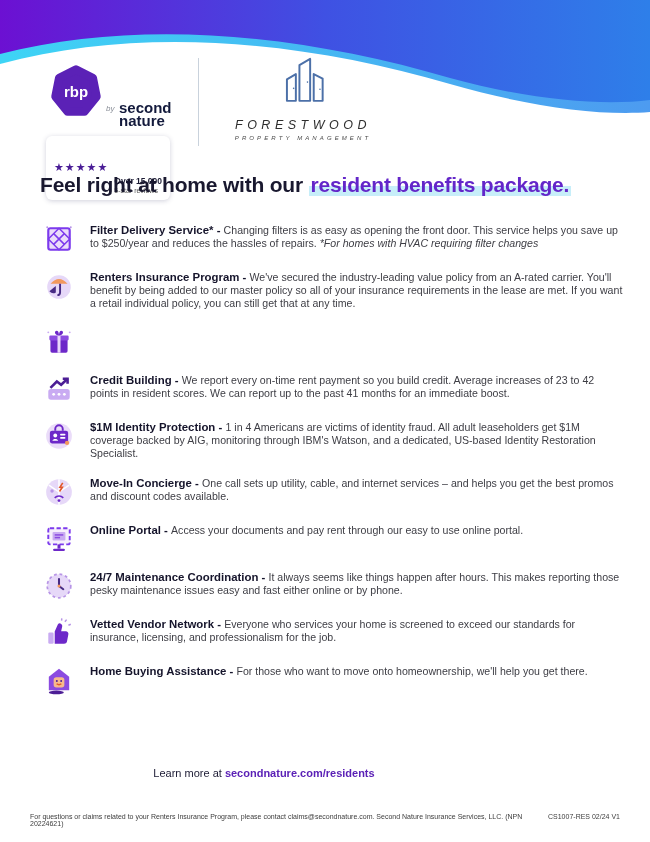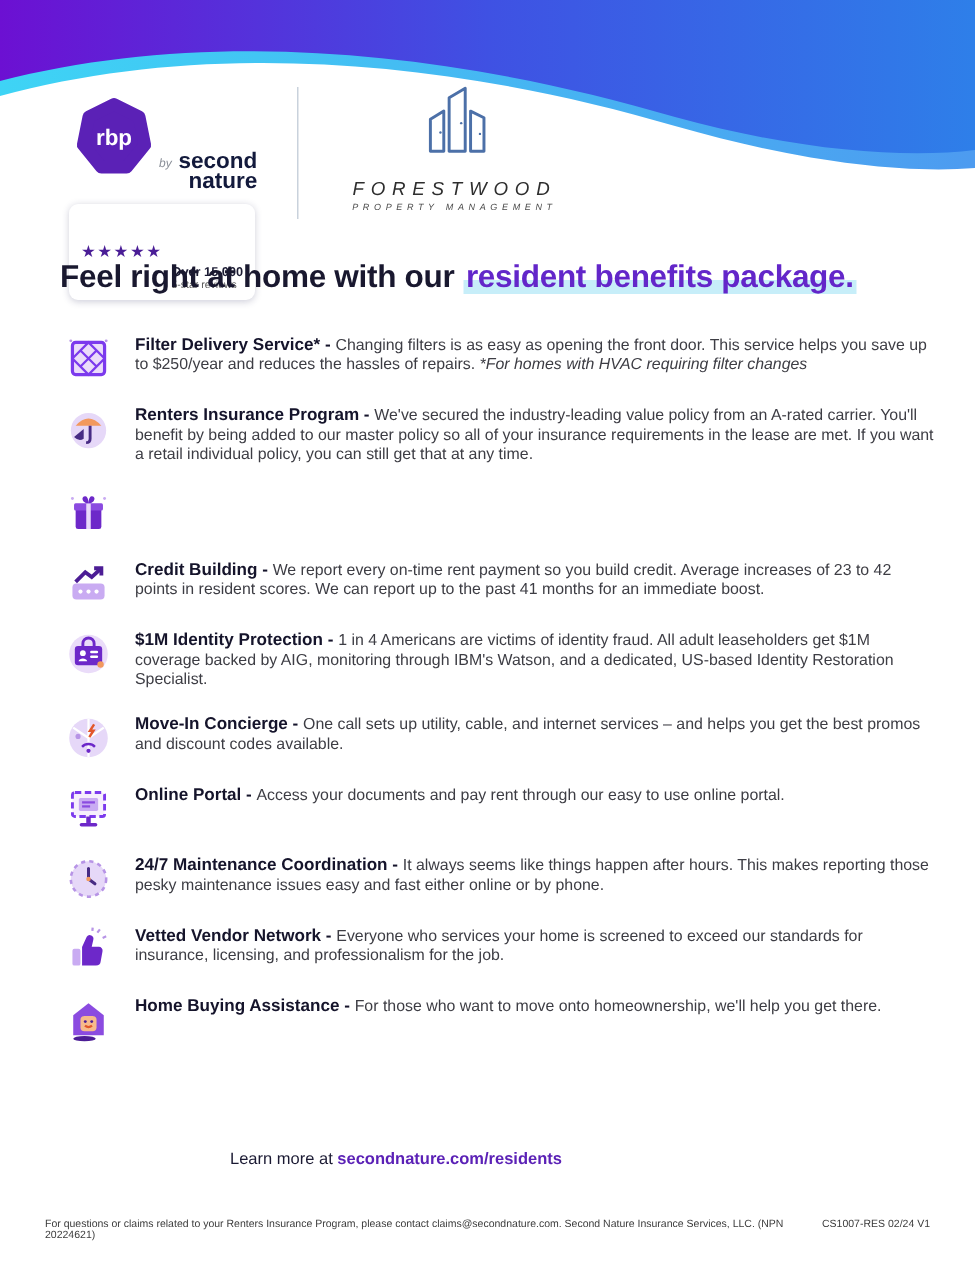--- a/index.html
+++ b/index.html
@@ -6,21 +6,21 @@
   body{
     width:650px;height:842px;position:relative;overflow:hidden;background:#ffffff;
     font-family:"Liberation Sans",sans-serif;-webkit-font-smoothing:antialiased;
   }
   .wave{position:absolute;top:0;left:0;width:650px;height:118px;display:block;}
 
   
   .brand-row{position:absolute;top:54px;left:46px;display:flex;align-items:flex-start;}
   .sn-block{width:132px;}
   .sn-logo-row{display:flex;align-items:center;gap:0;}
-  .sn-name{font-weight:700;color:#131A3C;font-size:15px;line-height:13px;text-align:right;position:relative;padding-left:13px;margin-top:47px;}
+  .sn-name{font-weight:700;color:#131A3C;font-size:15px;line-height:13px;position:relative;padding-left:13px;margin-top:47px;}
   .sn-by{position:absolute;left:0;top:1px;font-size:8px;font-weight:400;color:#8A8F98;}
   .sn-name span{display:block;}
   .review-badge{margin-top:9px;background:#fff;border-radius:6px;box-shadow:0 1px 5px rgba(40,40,90,.22);
     padding:5px 8px;display:flex;align-items:center;gap:6px;width:max-content;}
   .stars{color:#4A1D96;font-size:11px;letter-spacing:1px;}
   .review-text{line-height:1.15;}
   .r1{font-weight:700;font-size:8.5px;color:#1B1B33;display:block;margin-top:36px;}
   .r2{font-size:7px;color:#555;display:block;}
   .divider{width:1px;background:#C9D2DC;height:88px;margin:4px 26px 0 20px;}
   .partner-block{width:156px;text-align:center;font-style:italic;}

